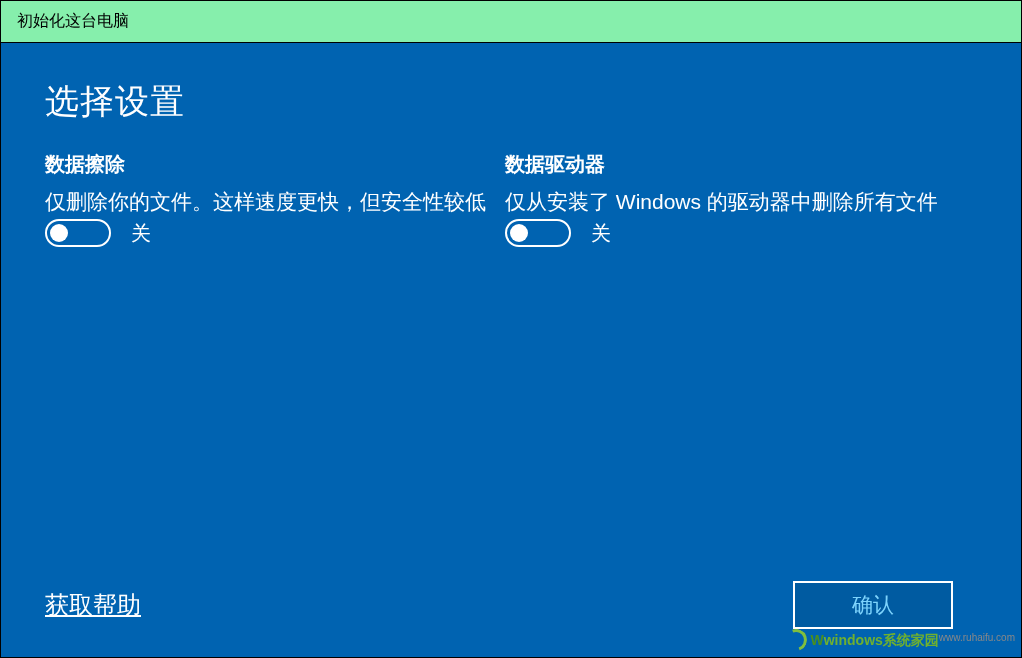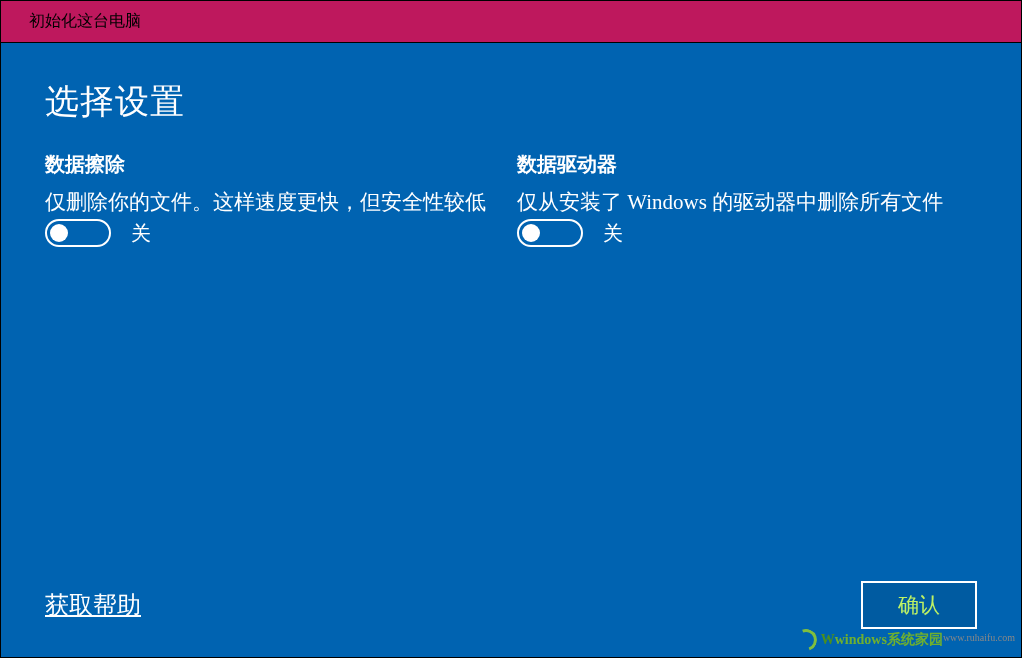--- a/index.html
+++ b/index.html
@@ -18,37 +18,36 @@
     .window {
       width: 1022px;
       height: 658px;
       border: 1px solid #000;
       display: flex;
       flex-direction: column;
       background: #fff;
     }
     .titlebar {
       height: 42px;
-      background: #be185d;
+      background: #86efac;
       border-bottom: 1px solid #000;
       display: flex;
       align-items: center;
-      padding-left: 28px;
+      padding-left: 16px;
       font-size: 16px;
       color: #000;
     }
     .content {
       flex: 1;
       background: #0063b1;
       color: #fff;
-      padding: 36px 44px 28px 44px;
+      padding: 36px 68px 28px 44px;
       position: relative;
       display: flex;
       flex-direction: column;
-      font-family: Liberation Serif, serif;
     }
     .page-title {
       font-size: 34px;
       font-weight: 300;
       letter-spacing: 1px;
       margin-bottom: 26px;
     }
     .settings-grid {
       display: flex;
       gap: 12px;
@@ -104,25 +103,25 @@
       font-size: 24px;
       font-weight: 300;
       text-decoration: underline;
       cursor: pointer;
     }
     .button-row {
       display: flex;
       gap: 24px;
     }
     .btn {
-      width: 116px;
+      width: 160px;
       height: 48px;
       border: 2.5px solid #fff;
       background: transparent;
-      color: #bef264;
+      color: #7dd3fc;
       font-size: 21px;
       font-family: inherit;
       font-weight: 300;
       cursor: pointer;
       display: flex;
       align-items: center;
       justify-content: center;
     }
     .btn-primary {
       background: #005ba1;

